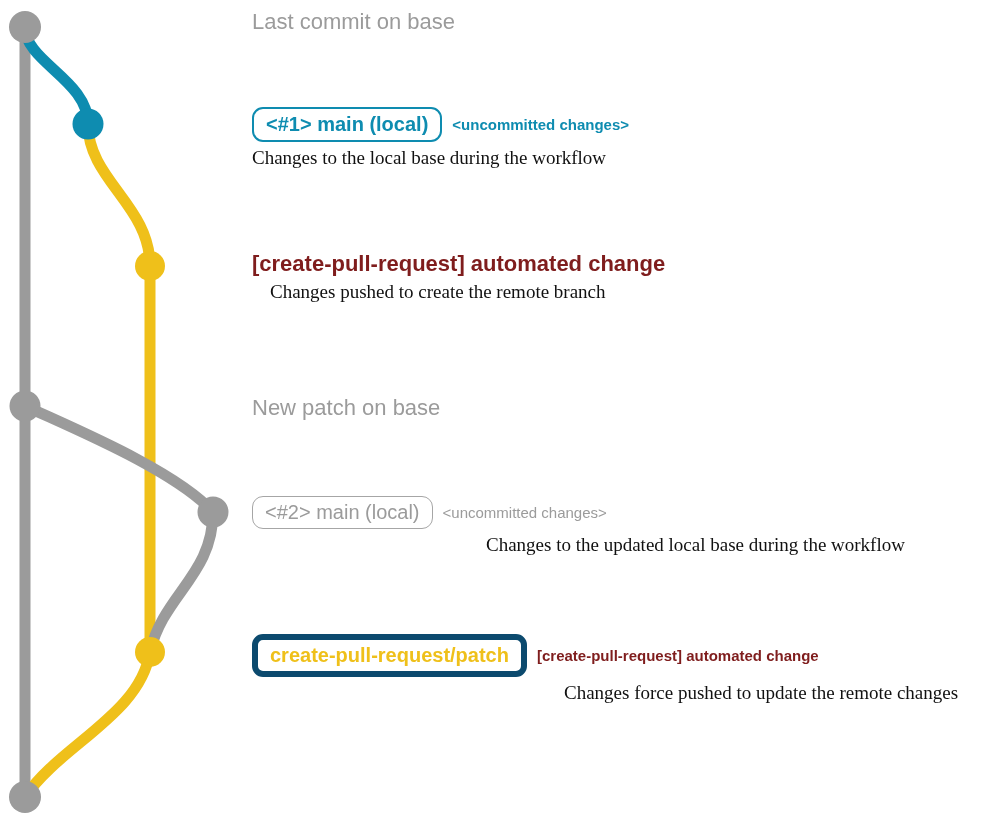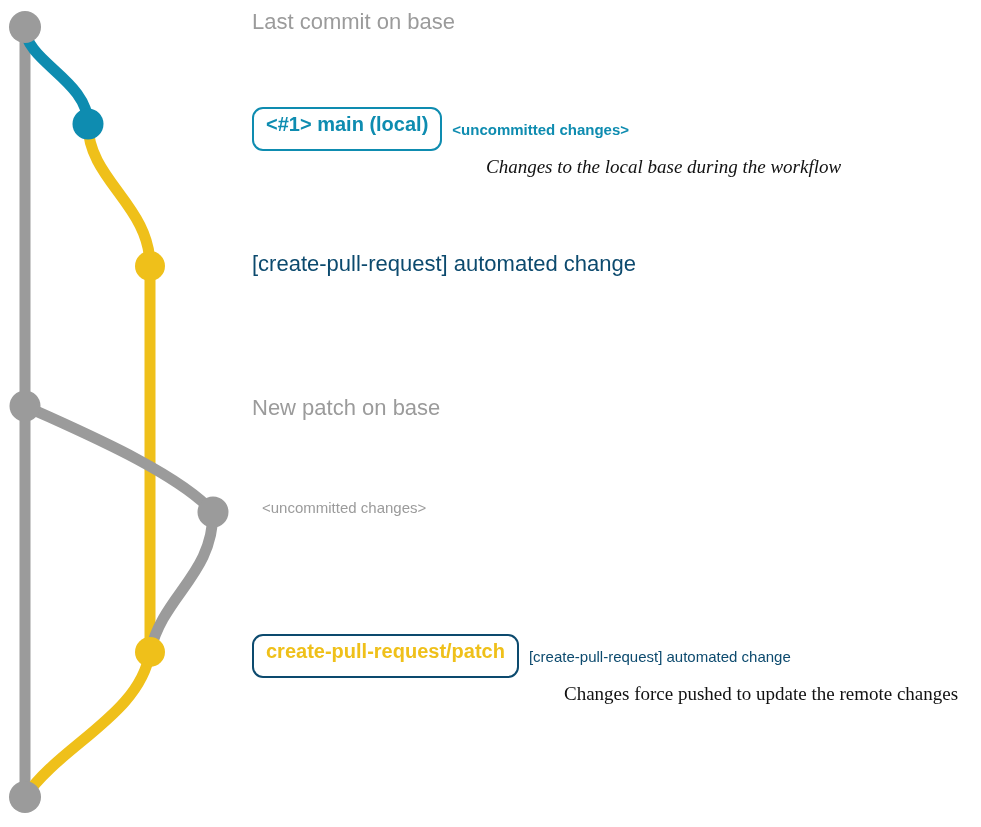--- a/index.html
+++ b/index.html
@@ -41,39 +41,39 @@
   
   .headline {
     display: flex;
     align-items: center;
     white-space: nowrap;
   }
 
   .badge {
     display: inline-block;
     border-radius: 11px;
-    padding: 4px 12px 14px 12px;
+    padding: 4px 12px 5px 12px;
     font-size: 20px;
     line-height: 22px;
     font-weight: 700;
     background: #ffffff;
     box-sizing: border-box;
   }
   .badge.teal   { border: 2px solid #0e8cb0;  color: #0e8cb0; }
-  .badge.yellow { border: 2px solid #0c4a6e;  color: #efc01a; }
+  .badge.yellow { border: 6px solid #0c4a6e;  color: #efc01a; }
   .badge.gray   { border: 1.6px solid #a6a6a6; color: #9b9b9b; font-weight: 400; }
 
   .subject {
     font-size: 15px;
     line-height: 23px;
     margin-left: 10px;
     white-space: nowrap;
   }
   .subject.teal   { color: #0e8cb0; font-weight: 700; }
-  .subject.yellow { color: #0c4a6e; font-weight: 400; }
+  .subject.yellow { color: #7f1d1d; font-weight: 700; }
   .subject.gray   { color: #9b9b9b; font-weight: 400; }
 
   
   .subject.solo { margin-left: 0; }
 
   .subject.headline-only {
     font-size: 22px;
     line-height: 24px;
   }
 
@@ -134,39 +134,42 @@
     <div class="headline">
       <span class="plain-heading">Last commit on base</span>
     </div>
   </div>
 
   <div class="entry" style="top:107px;">
     <div class="headline">
       <span class="badge teal">&lt;#1&gt; main (local)</span>
       <span class="subject teal">&lt;uncommitted changes&gt;</span>
     </div>
-    <div class="body-text" style="margin-left:234px;font-style:italic;">Changes to the local base during the workflow</div>
+    <div class="body-text" style="">Changes to the local base during the workflow</div>
   </div>
 
   <div class="entry" style="top:252px;">
     <div class="headline">
       <span class="subject yellow solo headline-only">[create-pull-request] automated change</span>
     </div>
+    <div class="body-text" style="margin-left:18px;">Changes pushed to create the remote branch</div>
   </div>
 
   <div class="entry" style="top:396px;">
     <div class="headline">
       <span class="plain-heading">New patch on base</span>
     </div>
   </div>
 
   <div class="entry" style="top:496px;">
     <div class="headline">
+      <span class="badge gray">&lt;#2&gt; main (local)</span>
       <span class="subject gray">&lt;uncommitted changes&gt;</span>
     </div>
+    <div class="body-text" style="margin-left:234px;">Changes to the updated local base during the workflow</div>
   </div>
 
   <div class="entry" style="top:634px;">
     <div class="headline">
       <span class="badge yellow">create-pull-request/patch</span>
       <span class="subject yellow">[create-pull-request] automated change</span>
     </div>
     <div class="body-text" style="margin-left:312px;">Changes force pushed to update the remote changes</div>
   </div>
 

